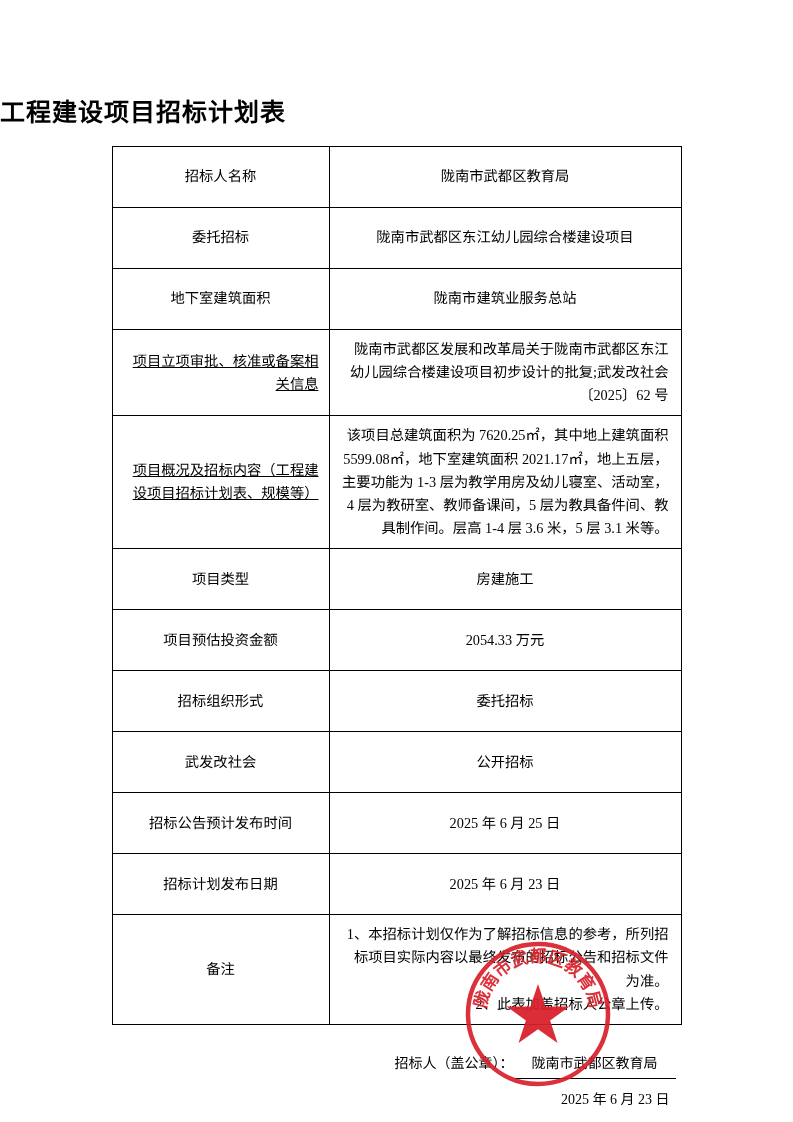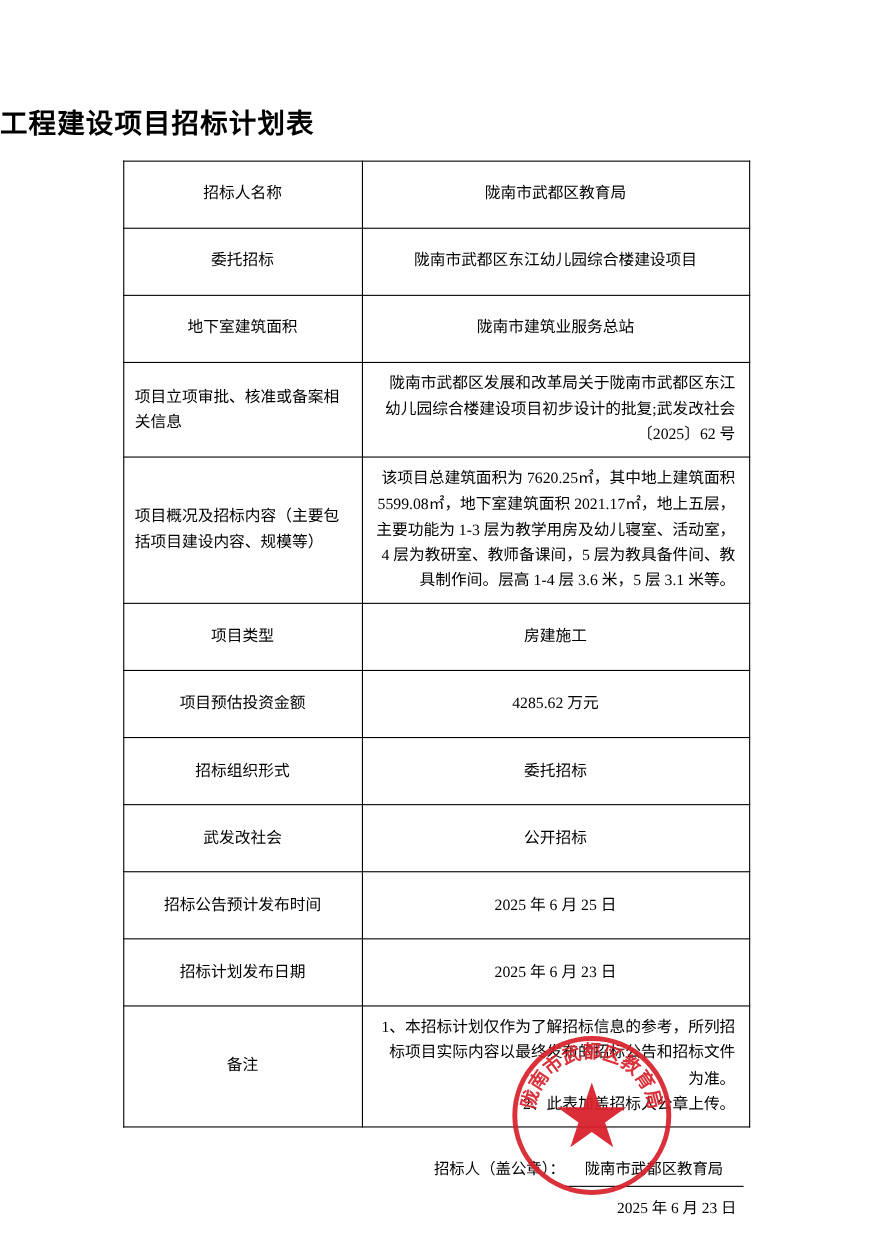--- a/index.html
+++ b/index.html
@@ -42,21 +42,22 @@
     line-height: 1.62;
     padding: 8px 10px;
     vertical-align: middle;
     font-family: "Liberation Serif", "DejaVu Serif", serif;
   }
   td.label {
     width: 196px;
     text-align: center;
   }
   td.label.multi {
-    text-align: left;
+    text-align: right;
+    text-decoration: underline;
   }
   td.value {
     text-align: center;
   }
   td.value.left {
     text-align: right;
     padding-left: 12px;
     padding-right: 12px;
   }
   .row-tall td { height: 44px; }
@@ -115,30 +116,30 @@
       </tr>
       <tr class="row-tall">
         <td class="label">地下室建筑面积</td>
         <td class="value">陇南市建筑业服务总站</td>
       </tr>
       <tr>
         <td class="label multi">项目立项审批、核准或备案相关信息</td>
         <td class="value left">陇南市武都区发展和改革局关于陇南市武都区东江幼儿园综合楼建设项目初步设计的批复;武发改社会〔2025〕62 号</td>
       </tr>
       <tr>
-        <td class="label multi">项目概况及招标内容（主要包括项目建设内容、规模等）</td>
+        <td class="label multi">项目概况及招标内容（工程建设项目招标计划表、规模等）</td>
         <td class="value left">该项目总建筑面积为 7620.25㎡，其中地上建筑面积 5599.08㎡，地下室建筑面积 2021.17㎡，地上五层，主要功能为 1-3 层为教学用房及幼儿寝室、活动室，4 层为教研室、教师备课间，5 层为教具备件间、教具制作间。层高 1-4 层 3.6 米，5 层 3.1 米等。</td>
       </tr>
       <tr class="row-tall">
         <td class="label">项目类型</td>
         <td class="value">房建施工</td>
       </tr>
       <tr class="row-tall">
         <td class="label">项目预估投资金额</td>
-        <td class="value">4285.62 万元</td>
+        <td class="value">2054.33 万元</td>
       </tr>
       <tr class="row-tall">
         <td class="label">招标组织形式</td>
         <td class="value">委托招标</td>
       </tr>
       <tr class="row-tall">
         <td class="label">武发改社会</td>
         <td class="value">公开招标</td>
       </tr>
       <tr class="row-tall">

